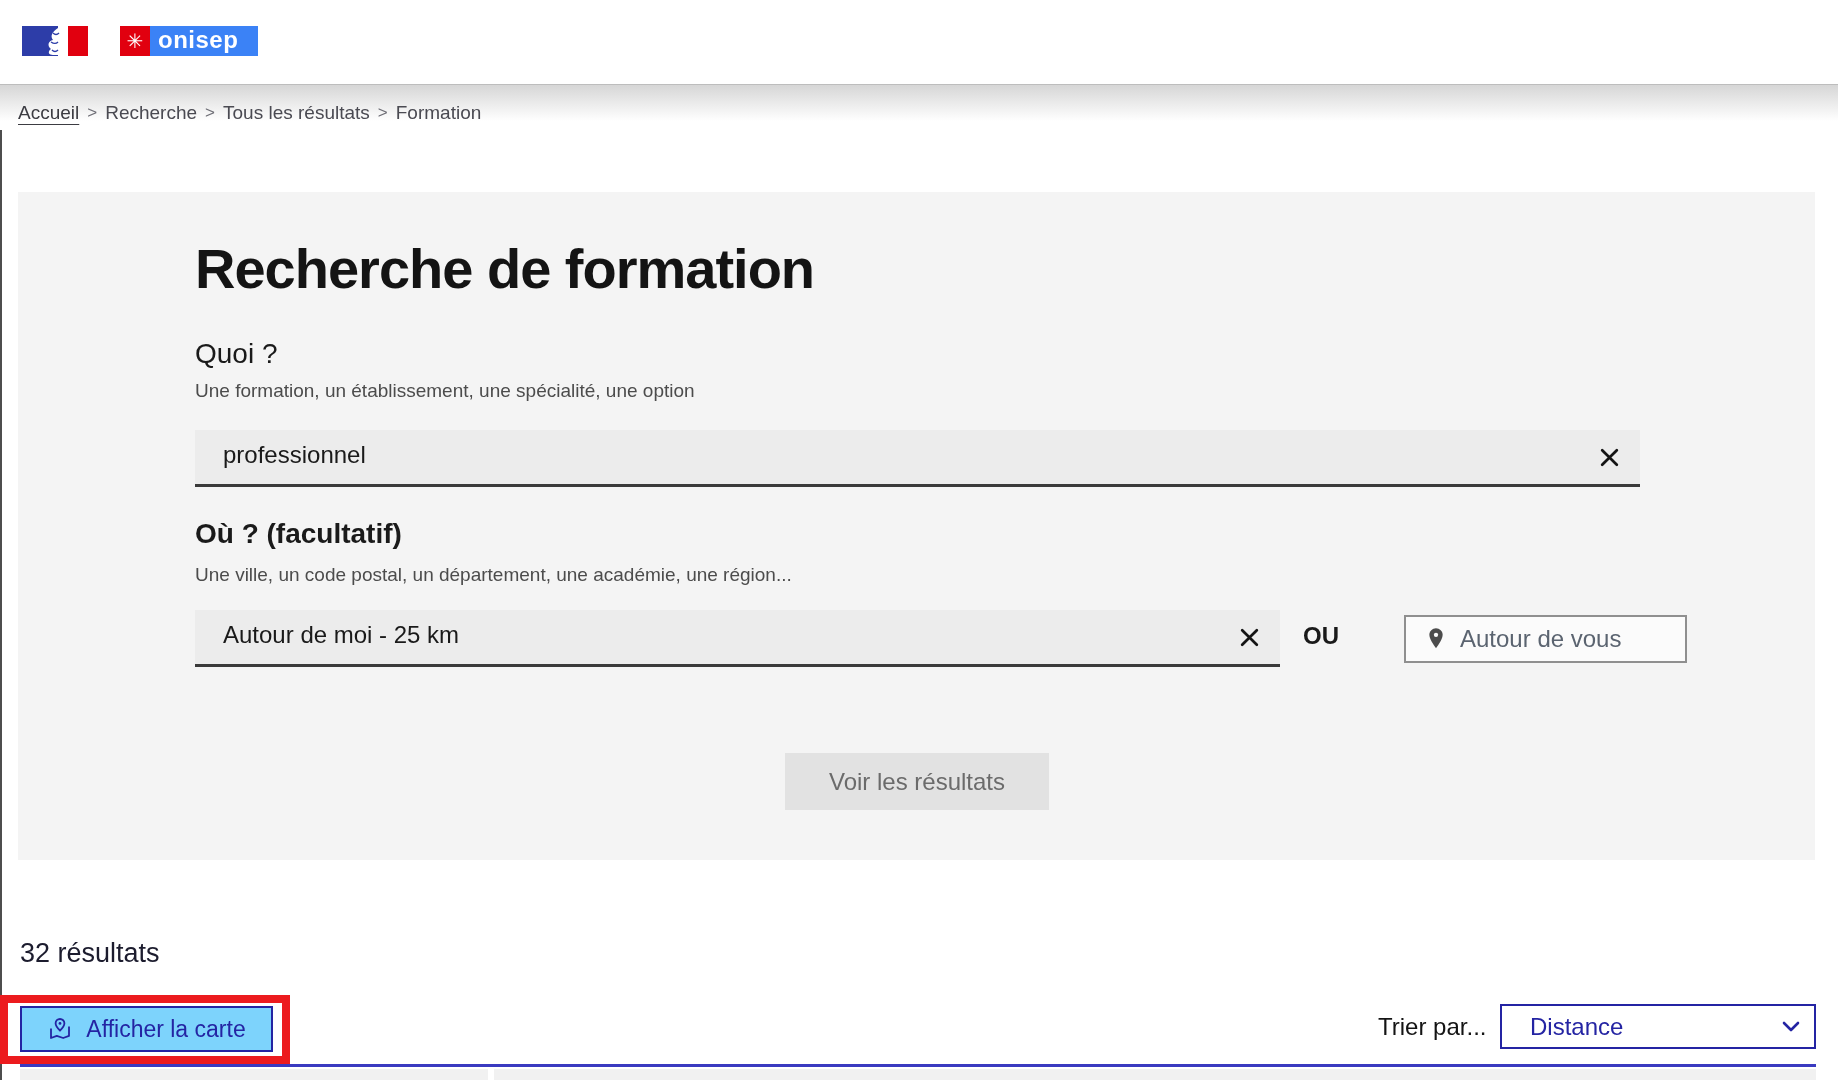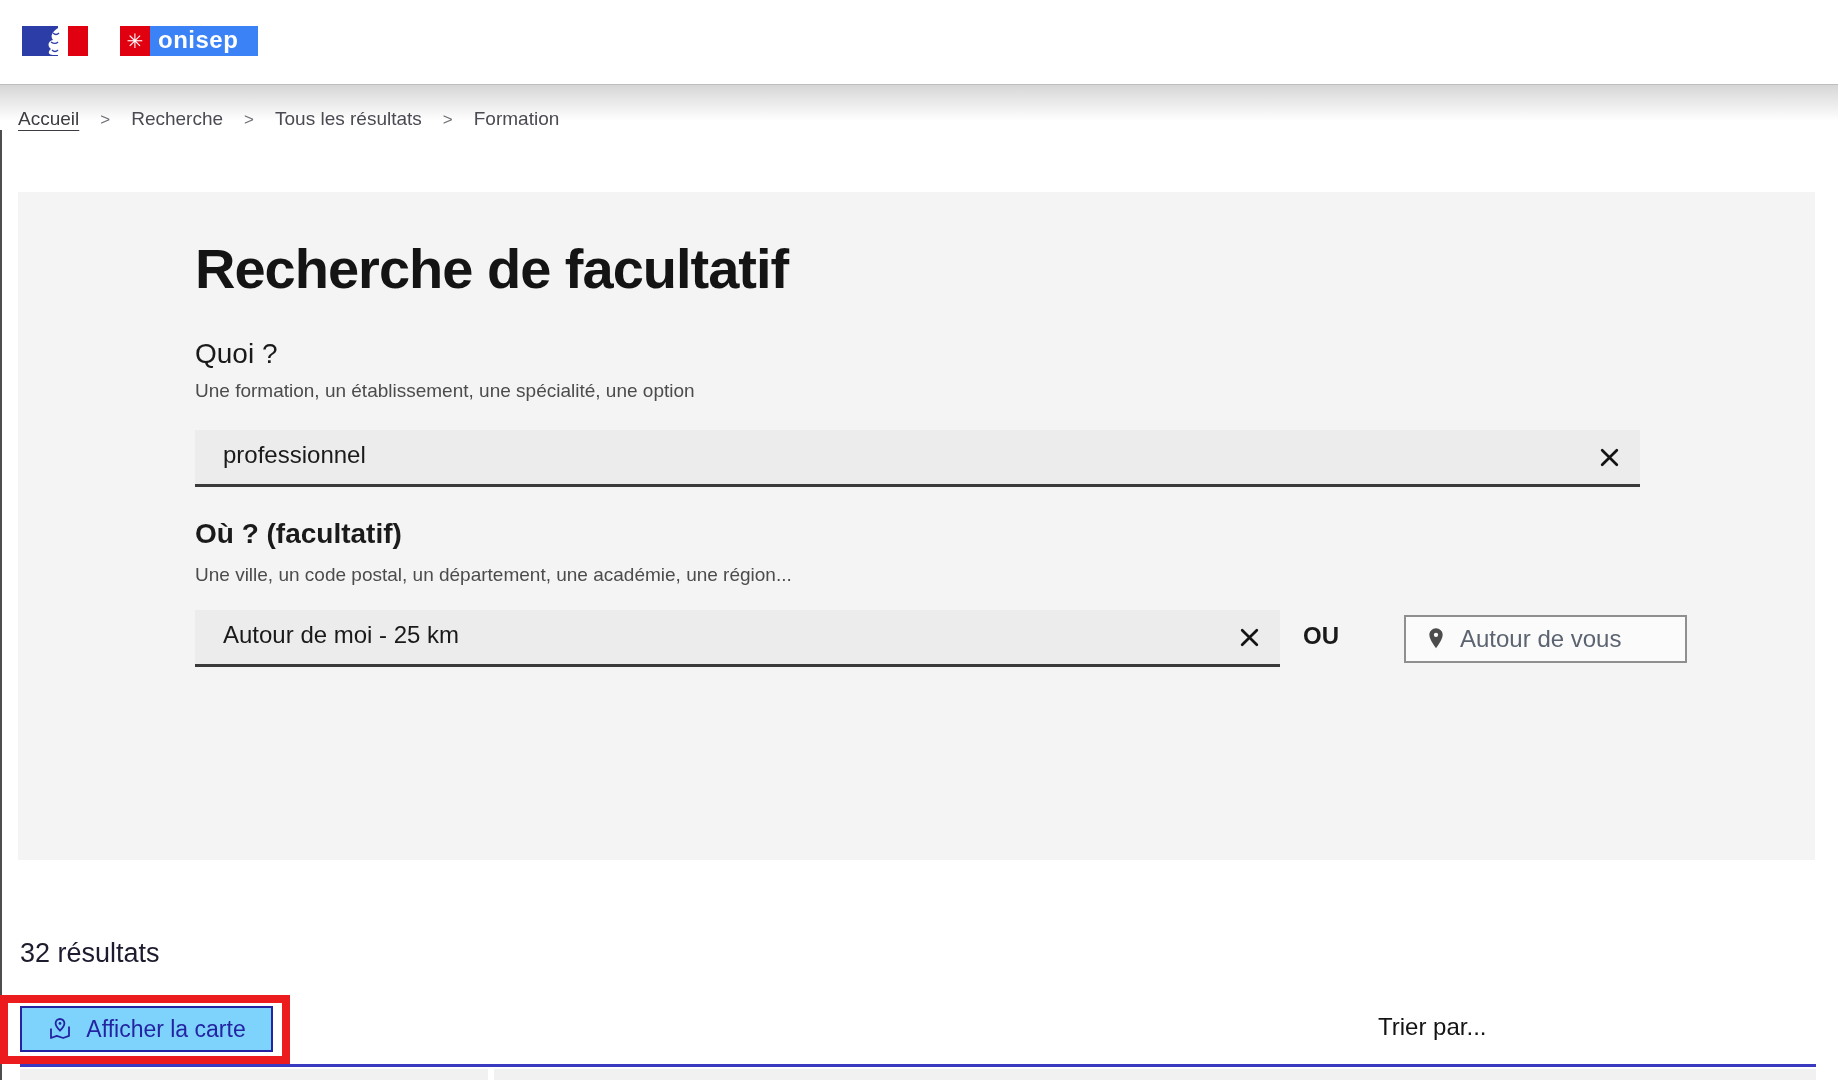--- a/index.html
+++ b/index.html
@@ -34,21 +34,21 @@
     font-size:27px; font-weight:bold; color:#111;
   }
 
   
   .crumb-band {
     position:absolute; left:0; top:84px; width:100%; height:46px;
     border-top:1px solid #bdbdbd;
     background:linear-gradient(#d6d6d6, #ffffff 80%);
     padding:10px 0 0 18px;
     font-size:19px; color:#55555c;
-    display:flex; align-items:flex-end; gap:21px;
+    display:flex; align-items:center; gap:8px;
   }
   .crumb { color:#4a4a52; }
   .crumb.home { color:#3c3c42; text-decoration:underline; text-underline-offset:5px; cursor:pointer; }
   .crumb.link { cursor:pointer; }
   .crumb-sep { color:#6e6e76; font-size:17px; padding-top:1px; }
 
   
   .panel {
     position:absolute; left:18px; top:192px; width:1797px; height:668px;
     background:#f4f4f4;
@@ -150,21 +150,21 @@
     <a class="crumb home">Accueil</a>
     <span class="crumb-sep">&gt;</span>
     <span class="crumb link">Recherche</span>
     <span class="crumb-sep">&gt;</span>
     <span class="crumb link">Tous les résultats</span>
     <span class="crumb-sep">&gt;</span>
     <span class="crumb">Formation</span>
   </nav>
 
   <section class="panel">
-    <h1>Recherche de facultatif</h1>
+    <h1>Recherche de formation</h1>
 
     <div class="field-label what">Quoi ?</div>
     <div class="field-hint what">Une formation, un établissement, une spécialité, une option</div>
     <div class="input-wrap what">
       <input type="text" value="professionnel" style="">
       <button class="clear-btn">
         <svg width="23" height="23" viewBox="0 0 22 22">
           <path d="M4 4 L18 18 M18 4 L4 18" stroke="#141414" stroke-width="2.6" stroke-linecap="round"></path>
         </svg>
       </button>
@@ -186,36 +186,45 @@
     <button class="around-btn">
       <span style="display:flex;">
         <svg width="20" height="26" viewBox="0 0 24 30">
           <path d="M12 2C7.6 2 4 5.6 4 10c0 6 8 16 8 16s8-10 8-16c0-4.4-3.6-8-8-8z" fill="#4c4c4c"></path>
           <circle cx="12" cy="10" r="2.6" fill="#fbfbfb"></circle>
         </svg>
       </span>
       <span>Autour de vous</span>
     </button>
 
+    <button class="submit-btn">Voir les résultats</button>
   </section>
 
   <div class="results-count">32 résultats</div>
 
   <div class="annotation-box"></div>
 
   <button class="map-btn">
     <span style="display:flex;">
       <svg width="26" height="26" viewBox="0 0 26 26" fill="none">
         <path d="M4 12.5 V22 l5.8-2.1 6.4 2.1 5.8-2.1 V10.5" stroke="#2424a3" stroke-width="1.8" stroke-linejoin="round"></path>
         <path d="M13 3c-2.5 0-4.4 1.9-4.4 4.3 0 3.2 4.4 7.2 4.4 7.2s4.4-4 4.4-7.2C17.4 4.9 15.5 3 13 3z" stroke="#2424a3" stroke-width="1.8"></path>
         <circle cx="13" cy="7.4" r="1.4" fill="#2424a3"></circle>
       </svg>
     </span>
     <span>Afficher la carte</span>
   </button>
 
   <div class="sort-label">Trier par...</div>
 
+  <div class="sort-select">
+    <span>Distance</span>
+    <span style="display:flex;">
+      <svg width="18" height="12" viewBox="0 0 18 12" fill="none">
+        <path d="M2 2 L9 9 L16 2" stroke="#2424a3" stroke-width="2.6" stroke-linecap="round" stroke-linejoin="round"></path>
+      </svg>
+    </span>
+  </div>
 
   <div class="blue-line"></div>
   <div class="card-strip a"></div>
   <div class="card-strip b"></div>
 </div>
 
 </body></html>

